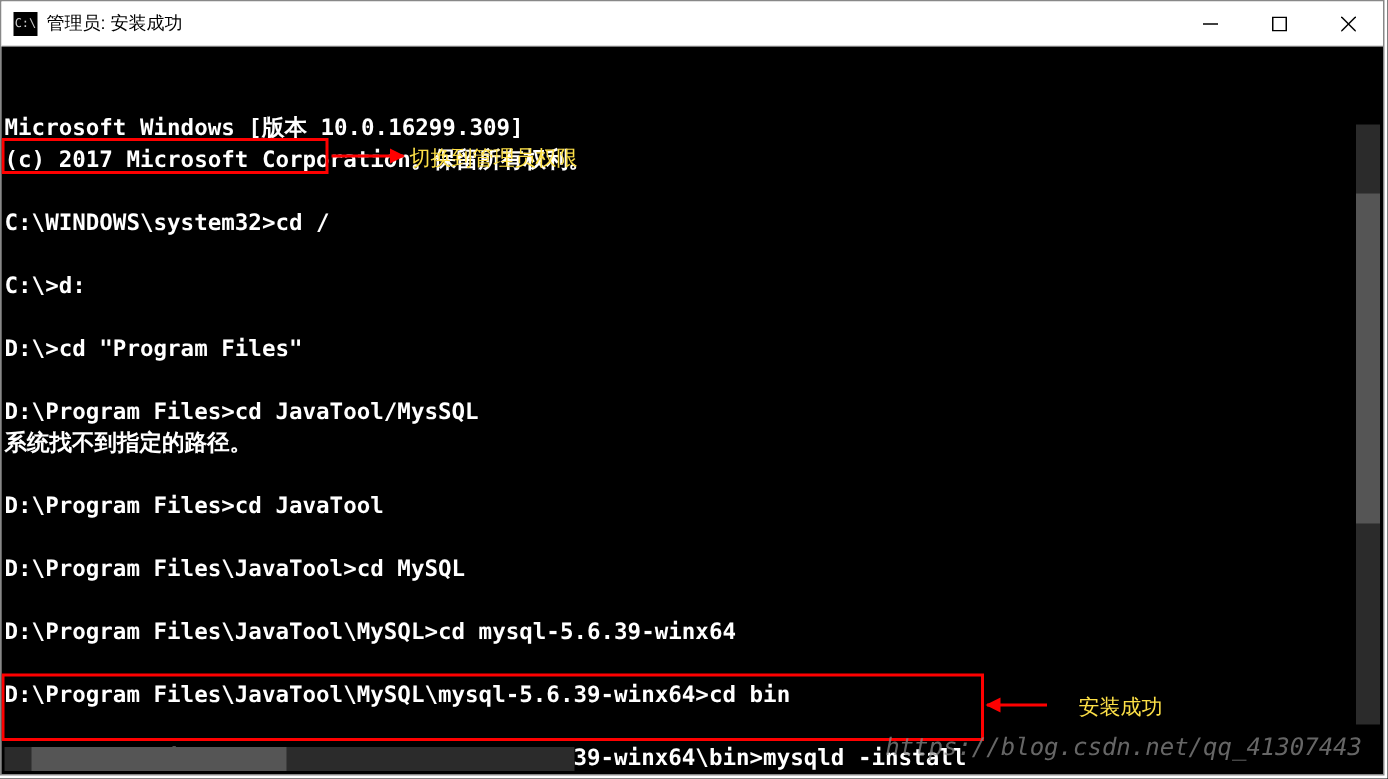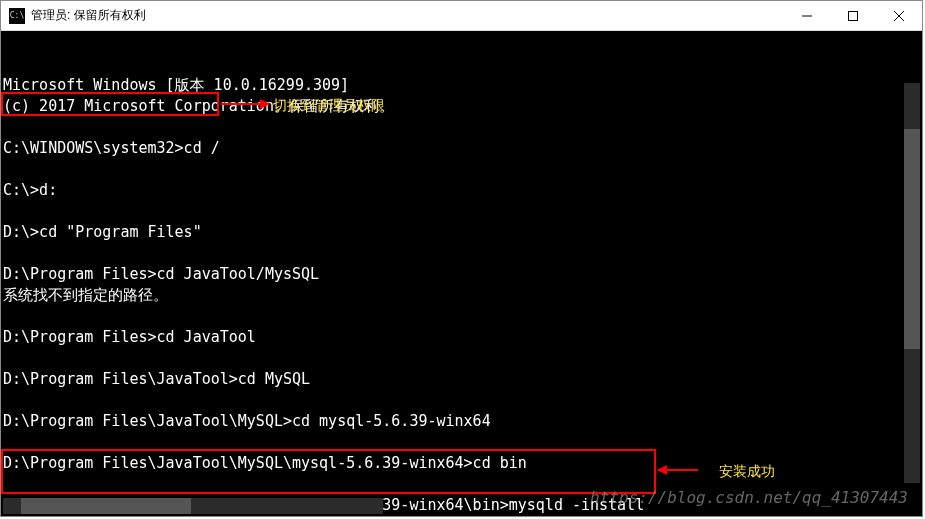--- a/index.html
+++ b/index.html
@@ -74,20 +74,21 @@
       font-size: 15px;
       line-height: 21px;
       padding: 2px 0 0 2px;
       white-space: pre;
       position: relative;
       overflow: hidden;
     }
     .terminal-line {
       white-space: pre;
       height: 21px;
+      font-weight: bold;
     }
     .redbox {
       border: 2px solid red;
       position: absolute;
       pointer-events: none;
     }
     .arrow {
       position: absolute;
       height: 2px;
       background: red;
@@ -156,21 +157,21 @@
       background: #555;
       margin-left: 18px;
     }
   </style>
 </head>
 <body>
 
 <div class="window">
   <div class="titlebar">
     <div class="titlebar-icon">C:\</div>
-    <div class="titlebar-text">管理员: 保留所有权利</div>
+    <div class="titlebar-text">管理员: 安装成功</div>
     <div class="titlebar-buttons">
       <div class="tb-btn">
         <svg width="10" height="10" viewBox="0 0 10 10">
             <line x1="0" y1="5" x2="10" y2="5" stroke="#000" stroke-width="1"></line>
           </svg>
       </div>
       <div class="tb-btn">
         <svg width="10" height="10" viewBox="0 0 10 10">
             <rect x="0.5" y="0.5" width="9" height="9" stroke="#000" fill="none" stroke-width="1"></rect>
           </svg>

